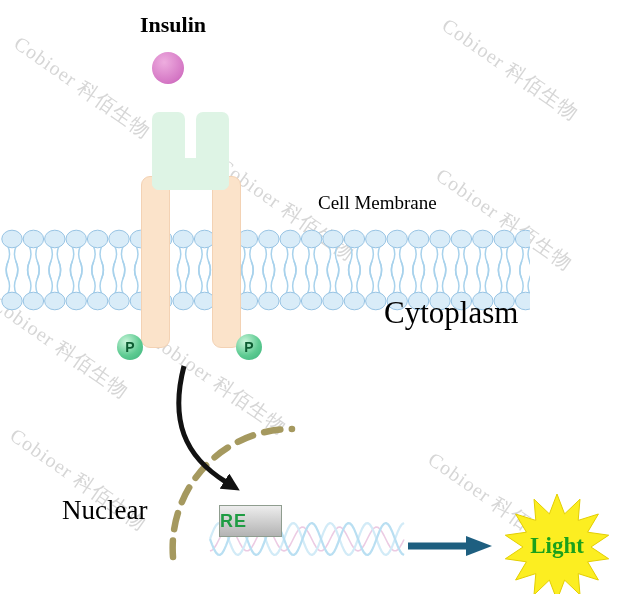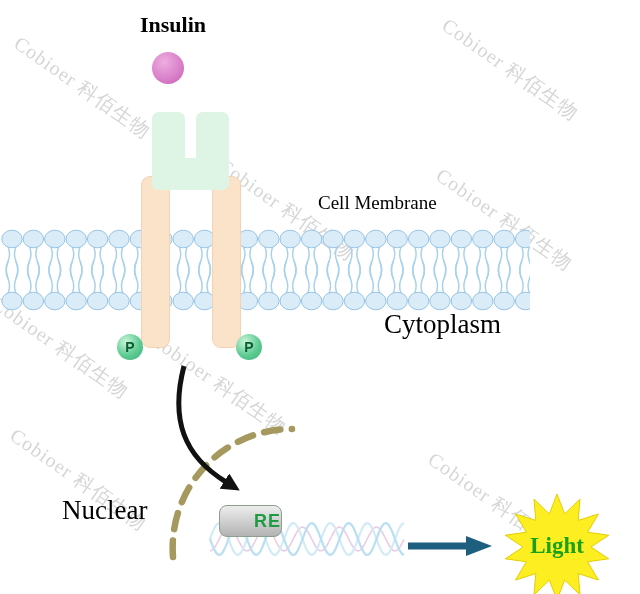--- a/index.html
+++ b/index.html
@@ -41,31 +41,30 @@
     background:radial-gradient(circle at 35% 30%, #c9f5da, var(--c-phospho) 55%, #3bb27a);
     display:flex;align-items:center;justify-content:center;
     font-family:"Liberation Sans",sans-serif;font-weight:bold;font-size:14px;color:#0d5c32;
   }
   #p-left{left:117px;top:334px;} #p-right{left:236px;top:334px;}
   
   .lbl{position:absolute;color:#000;z-index:4;white-space:nowrap;}
   #insulin-label{left:140px;top:12px;font-size:22px;font-weight:bold;}
   #irb-label{left:150px;top:201px;width:80px;text-align:center;font-size:24px;font-weight:bold;letter-spacing:1px;}
   #cell-membrane-label{left:318px;top:192px;font-size:19px;}
-  #cytoplasm-label{left:384px;top:309px;font-size:27px;}
+  #cytoplasm-label{left:384px;top:295px;font-size:31px;}
   #nuclear-label{left:62px;top:495px;font-size:27px;}
   #light-label{left:502px;top:533px;width:110px;text-align:center;font-size:23px;font-weight:bold;
     color:var(--c-light-text);z-index:3;}
   
   .gene-box{
-    position:absolute;top:505px;height:32px;border-radius:8px;z-index:3;
+    position:absolute;top:505px;height:32px;border-radius:0;z-index:3;
     display:flex;align-items:center;justify-content:flex-start;
     font-family:"Liberation Sans",sans-serif;font-weight:bold;font-size:18px;letter-spacing:1px;
     box-sizing:border-box;
-    padding-left:34px;
   }
   #re-box{left:219px;width:63px;border:1px solid #8f9d8f;background:linear-gradient(#ededed,#b3b3b3);color:var(--c-re-text);}
   #luc-box{left:283px;width:77px;border:1px solid #9cbf92;background:linear-gradient(#eff8eb,#bee2b3);color:var(--c-luc-text);}
 </style>
 </head>
 <body>
 
 <div id="canvas">
 
   <span class="wm" style="left:24px;top:30px">Cobioer 科佰生物</span>

